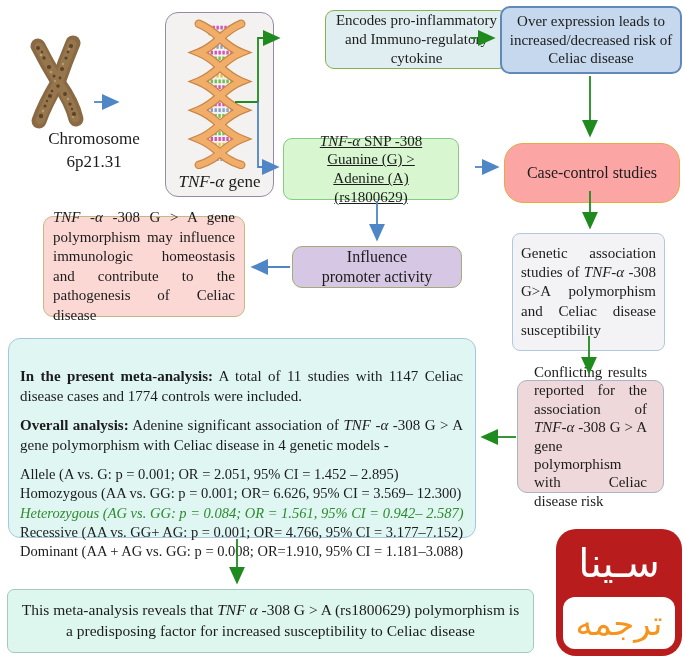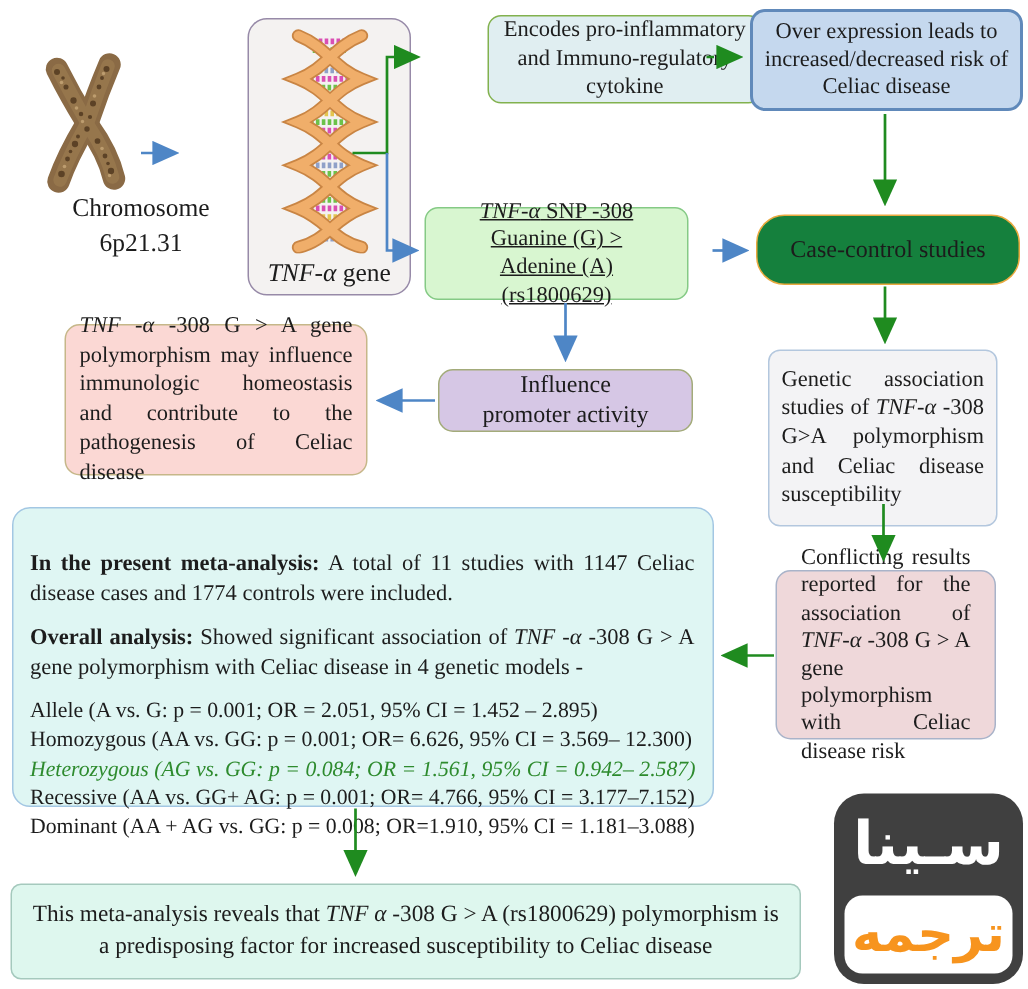--- a/index.html
+++ b/index.html
@@ -15,37 +15,37 @@
   .box p{margin:0;}
   .just{text-align:justify;}
   i{font-style:italic;}
 
   
   #gene-box{left:125px;top:12px;width:109px;height:185px;background:#f4f2f1;border:1.5px solid #978aa8;border-radius:13px;flex-direction:column;justify-content:flex-start;padding:6px 0 4px;margin-left:40px;}
   #gene-label{font-size:17px;margin-top:2px;}
   #encodes-box{left:286px;top:10px;width:183px;height:59px;background:#e0eef1;border:1.5px solid #82b14e;border-radius:9px;font-size:15px;padding:2px 6px;margin-left:39px;}
   #overexp-box{left:500px;top:6px;width:182px;height:68px;background:#c5d8ee;border:2px solid #6089ba;font-size:15px;padding:2px 6px;}
   #snp-box{left:283px;top:138px;width:176px;height:62px;background:#d8f6d0;border:1.5px solid #85ca85;border-radius:9px;font-size:15px;padding:2px 24px;text-decoration:underline;}
-  #casecontrol-box{left:504px;top:143px;width:176px;height:47px;background:#15803d;border:1.5px solid #e9a93f;border-radius:19px;font-size:16px;}
+  #casecontrol-box{left:504px;top:143px;width:176px;height:60px;background:#fca5a5;border:1.5px solid #e9a93f;border-radius:19px;font-size:16px;}
   #hypothesis-box{left:43px;top:216px;width:202px;height:101px;background:#fbd8d4;border:1.5px solid #c6b789;font-size:15px;padding:4px 9px;line-height:1.3;}
   #promoter-box{left:292px;top:246px;width:170px;height:42px;background:#d6c7e5;border:1.5px solid #a3ab7a;font-size:16px;padding:0 24px;}
   #genetic-box{left:512px;top:233px;width:153px;height:118px;background:#f3f3f5;border:1.5px solid #b3c7de;border-radius:8px;font-size:15px;padding:4px 8px;line-height:1.27;}
   #conflicting-box{left:517px;top:380px;width:147px;height:113px;background:#efd8da;border:1.5px solid #a9b3c9;font-size:15px;padding:4px 16px;line-height:1.23;}
   #meta-box{left:8px;top:338px;width:468px;height:200px;background:#dff6f3;border:1.5px solid #a3c7e3;border-radius:12px;display:block;text-align:left;font-size:15px;padding:28px 8px 0 11px;}
   #meta-box .para{line-height:1.3;margin:0 0 10px 0;text-align:justify;padding-right:4px;}
   #meta-box .model-line{font-size:14.5px;line-height:1.33;white-space:nowrap;}
   .hl{color:#2e8b2e;font-style:italic;}
   b,.lead{font-weight:bold;}
   #conclusion-box{left:7px;top:589px;width:527px;height:64px;background:#def7ee;border:1.5px solid #a5c9bd;border-radius:7px;font-size:15.5px;padding:2px 10px;line-height:1.33;}
 
   #chromosome-wrap{position:absolute;left:16px;top:34px;width:84px;height:98px;}
   #chromosome-label{position:absolute;left:0px;top:128px;width:116px;text-align:center;font-size:17px;line-height:1.35;margin-left:36px;}
 
   
-  #logo{position:absolute;left:556px;top:529px;width:126px;height:127px;background:#404040;border-radius:20px;font-family:"DejaVu Sans",sans-serif;font-weight:bold;direction:rtl;}
+  #logo{position:absolute;left:556px;top:529px;width:126px;height:127px;background:#b91c1c;border-radius:20px;font-family:"DejaVu Sans",sans-serif;font-weight:normal;direction:rtl;}
   #logo-top{position:absolute;left:0;right:0;top:2px;height:64px;display:flex;align-items:center;justify-content:center;color:#ffffff;font-size:40px;}
   #logo-bottom{position:absolute;left:7px;right:7px;bottom:7px;height:52px;background:#ffffff;border-radius:12px;display:flex;align-items:center;justify-content:center;color:#f7941e;font-size:34px;}
 
   #arrow-layer{position:absolute;left:0;top:0;width:685px;height:659px;pointer-events:none;}
 </style>
 </head>
 <body>
 
 <div id="chromosome-wrap">
   <svg width="84" height="98" viewBox="0 0 84 98">
@@ -166,21 +166,21 @@
 <div class="box" id="genetic-box">
   <p class="just"><span>Genetic association studies of </span><i>TNF-α</i><span> -308 G&gt;A polymorphism and Celiac disease susceptibility</span></p>
 </div>
 
 <div class="box" id="conflicting-box">
   <p class="just"><span>Conflicting results reported for the association of </span><i>TNF-α</i><span> -308 G &gt; A gene polymorphism with Celiac disease risk</span></p>
 </div>
 
 <div class="box" id="meta-box">
   <p class="para"><b>In the present meta-analysis:</b><span> A total of 11 studies with 1147 Celiac disease cases and 1774 controls were included.</span></p>
-  <p class="para"><b>Overall analysis:</b><span> Showed significant association of </span><i>TNF -α</i><span> -308 G &gt; A gene polymorphism with Celiac disease in 4 genetic models -</span></p>
+  <p class="para"><b>Overall analysis:</b><span> Adenine significant association of </span><i>TNF -α</i><span> -308 G &gt; A gene polymorphism with Celiac disease in 4 genetic models -</span></p>
   <div class="model-line">Allele  (A vs. G: p = 0.001; OR = 2.051, 95% CI = 1.452 – 2.895)</div>
   <div class="model-line">Homozygous (AA vs. GG: p = 0.001; OR= 6.626, 95% CI = 3.569– 12.300)</div>
   <div class="model-line hl">Heterozygous (AG vs. GG: p = 0.084; OR = 1.561, 95% CI = 0.942– 2.587)</div>
   <div class="model-line">Recessive (AA vs. GG+ AG: p = 0.001; OR= 4.766, 95% CI = 3.177–7.152)</div>
   <div class="model-line">Dominant (AA + AG vs. GG: p = 0.008; OR=1.910, 95% CI = 1.181–3.088)</div>
 </div>
 
 <div class="box" id="conclusion-box">
   <p><span>This meta-analysis reveals  that </span><i>TNF α</i><span> -308 G &gt; A (rs1800629) polymorphism is a predisposing factor for increased susceptibility to Celiac disease</span></p>
 </div>

